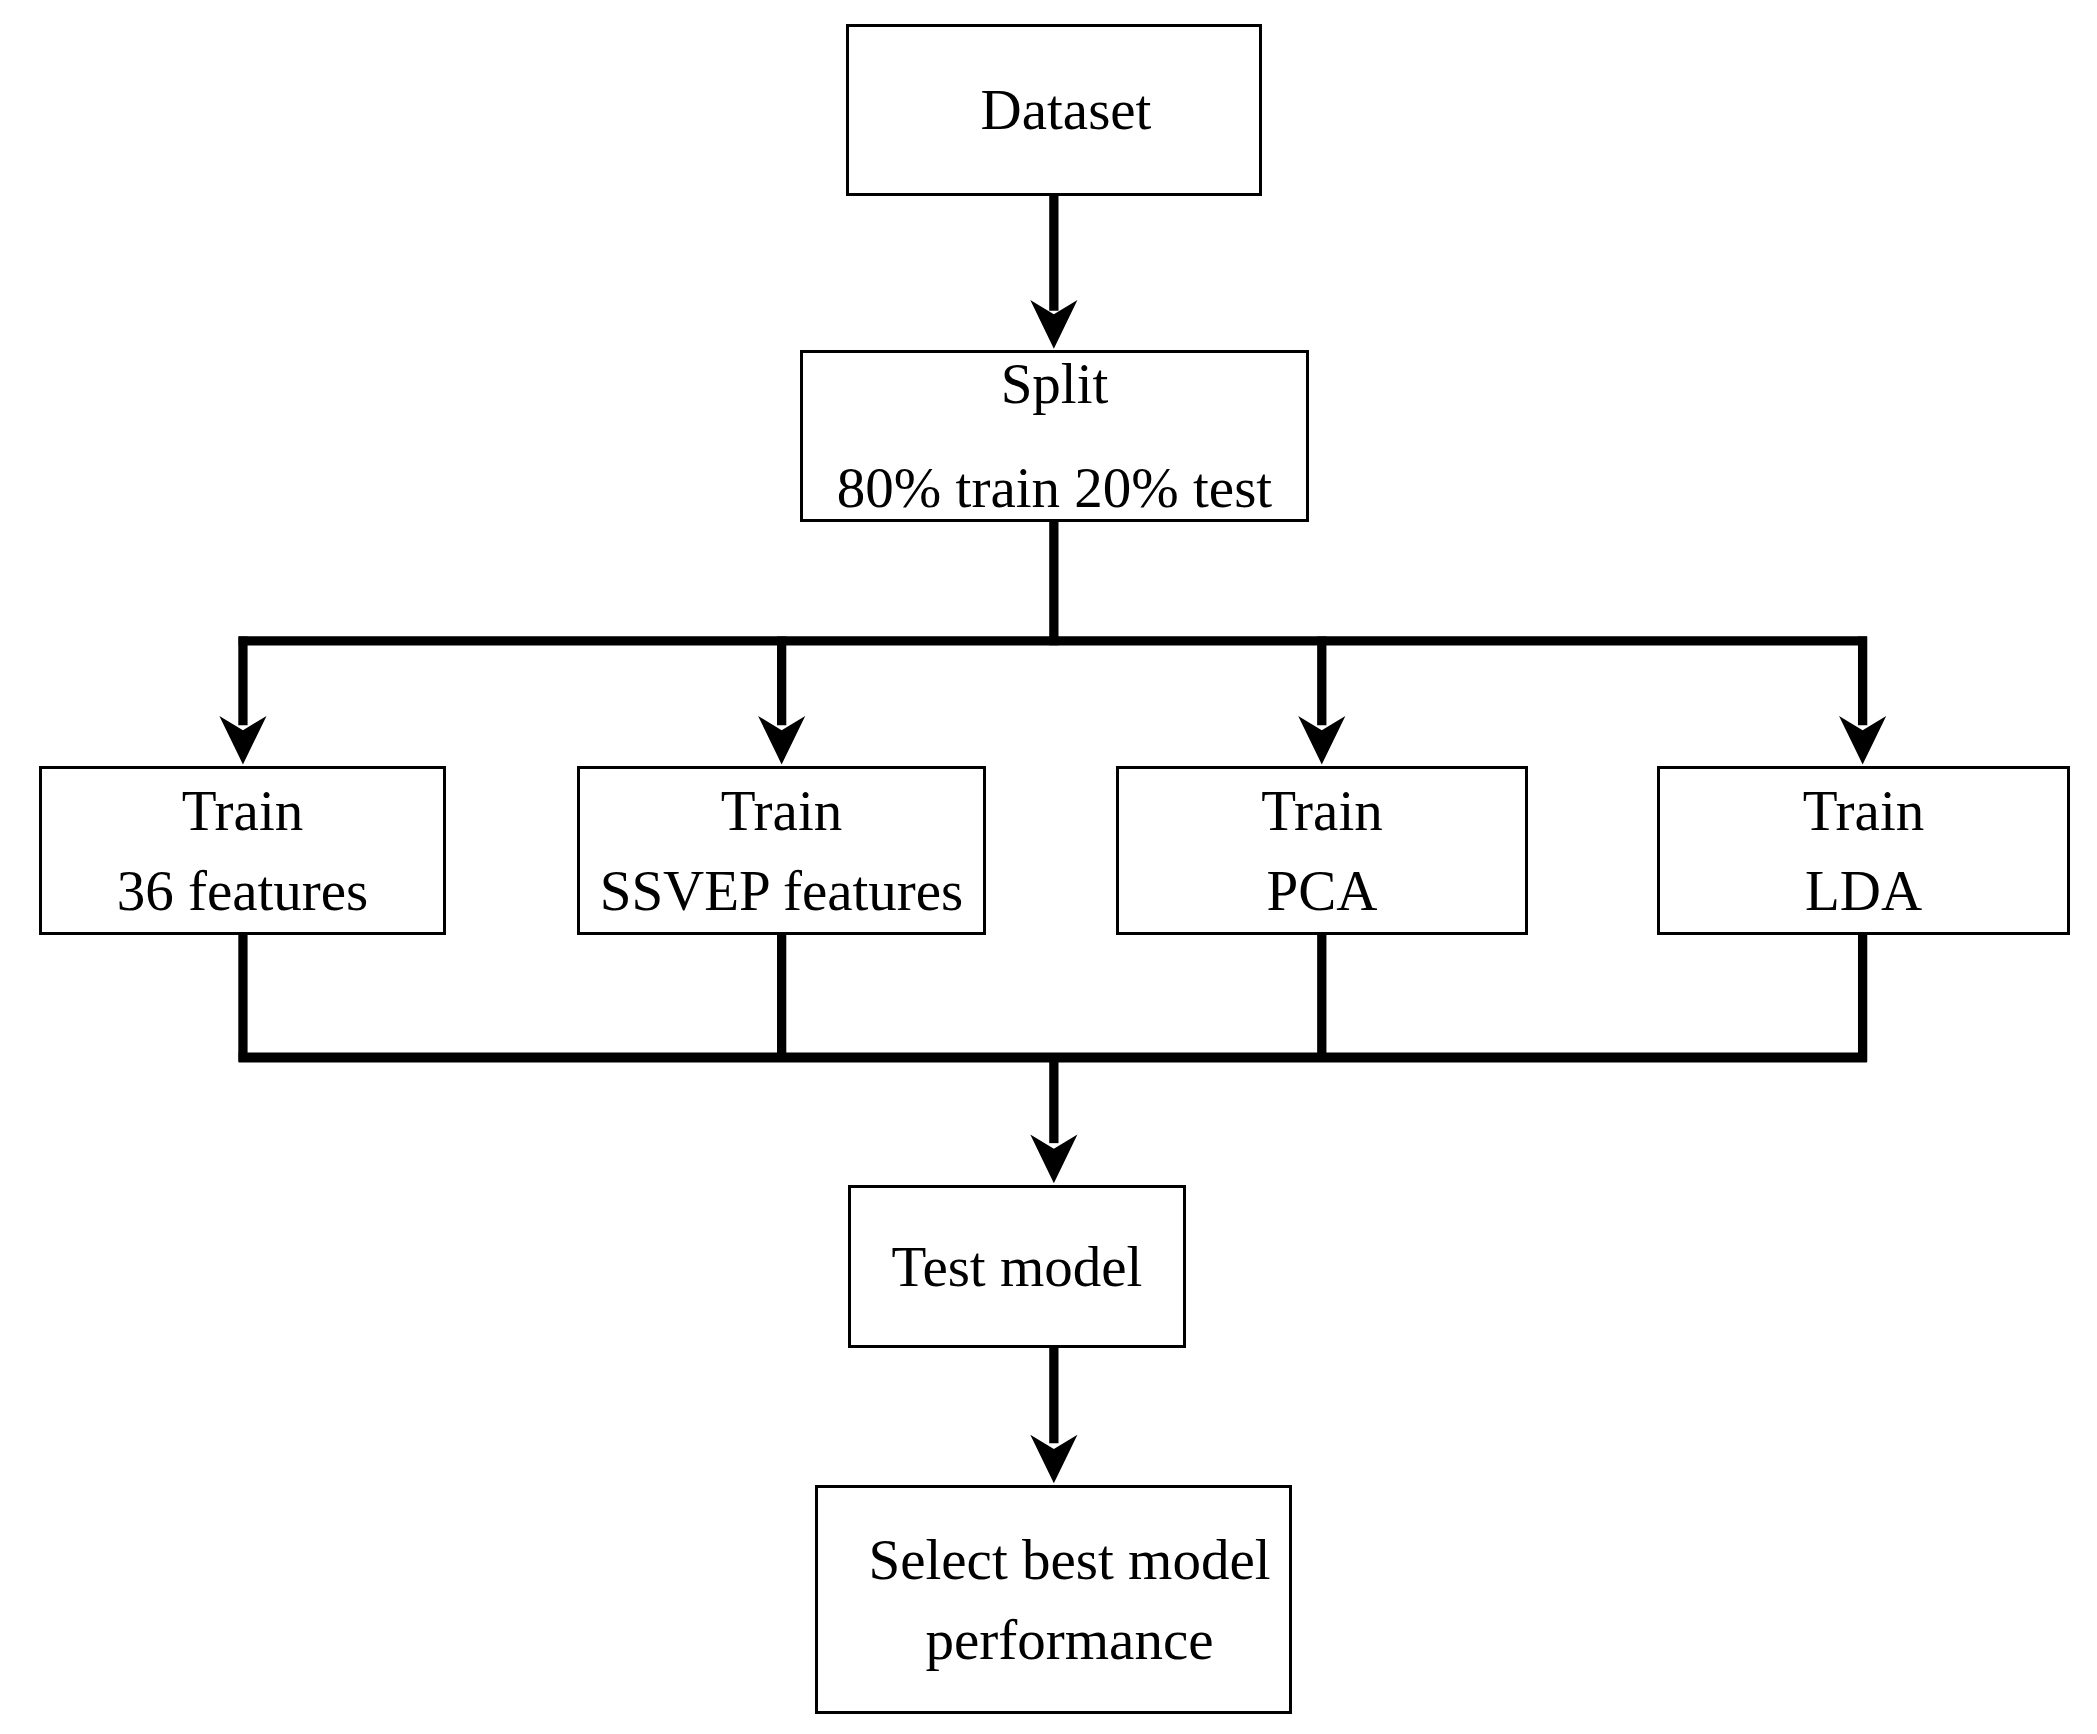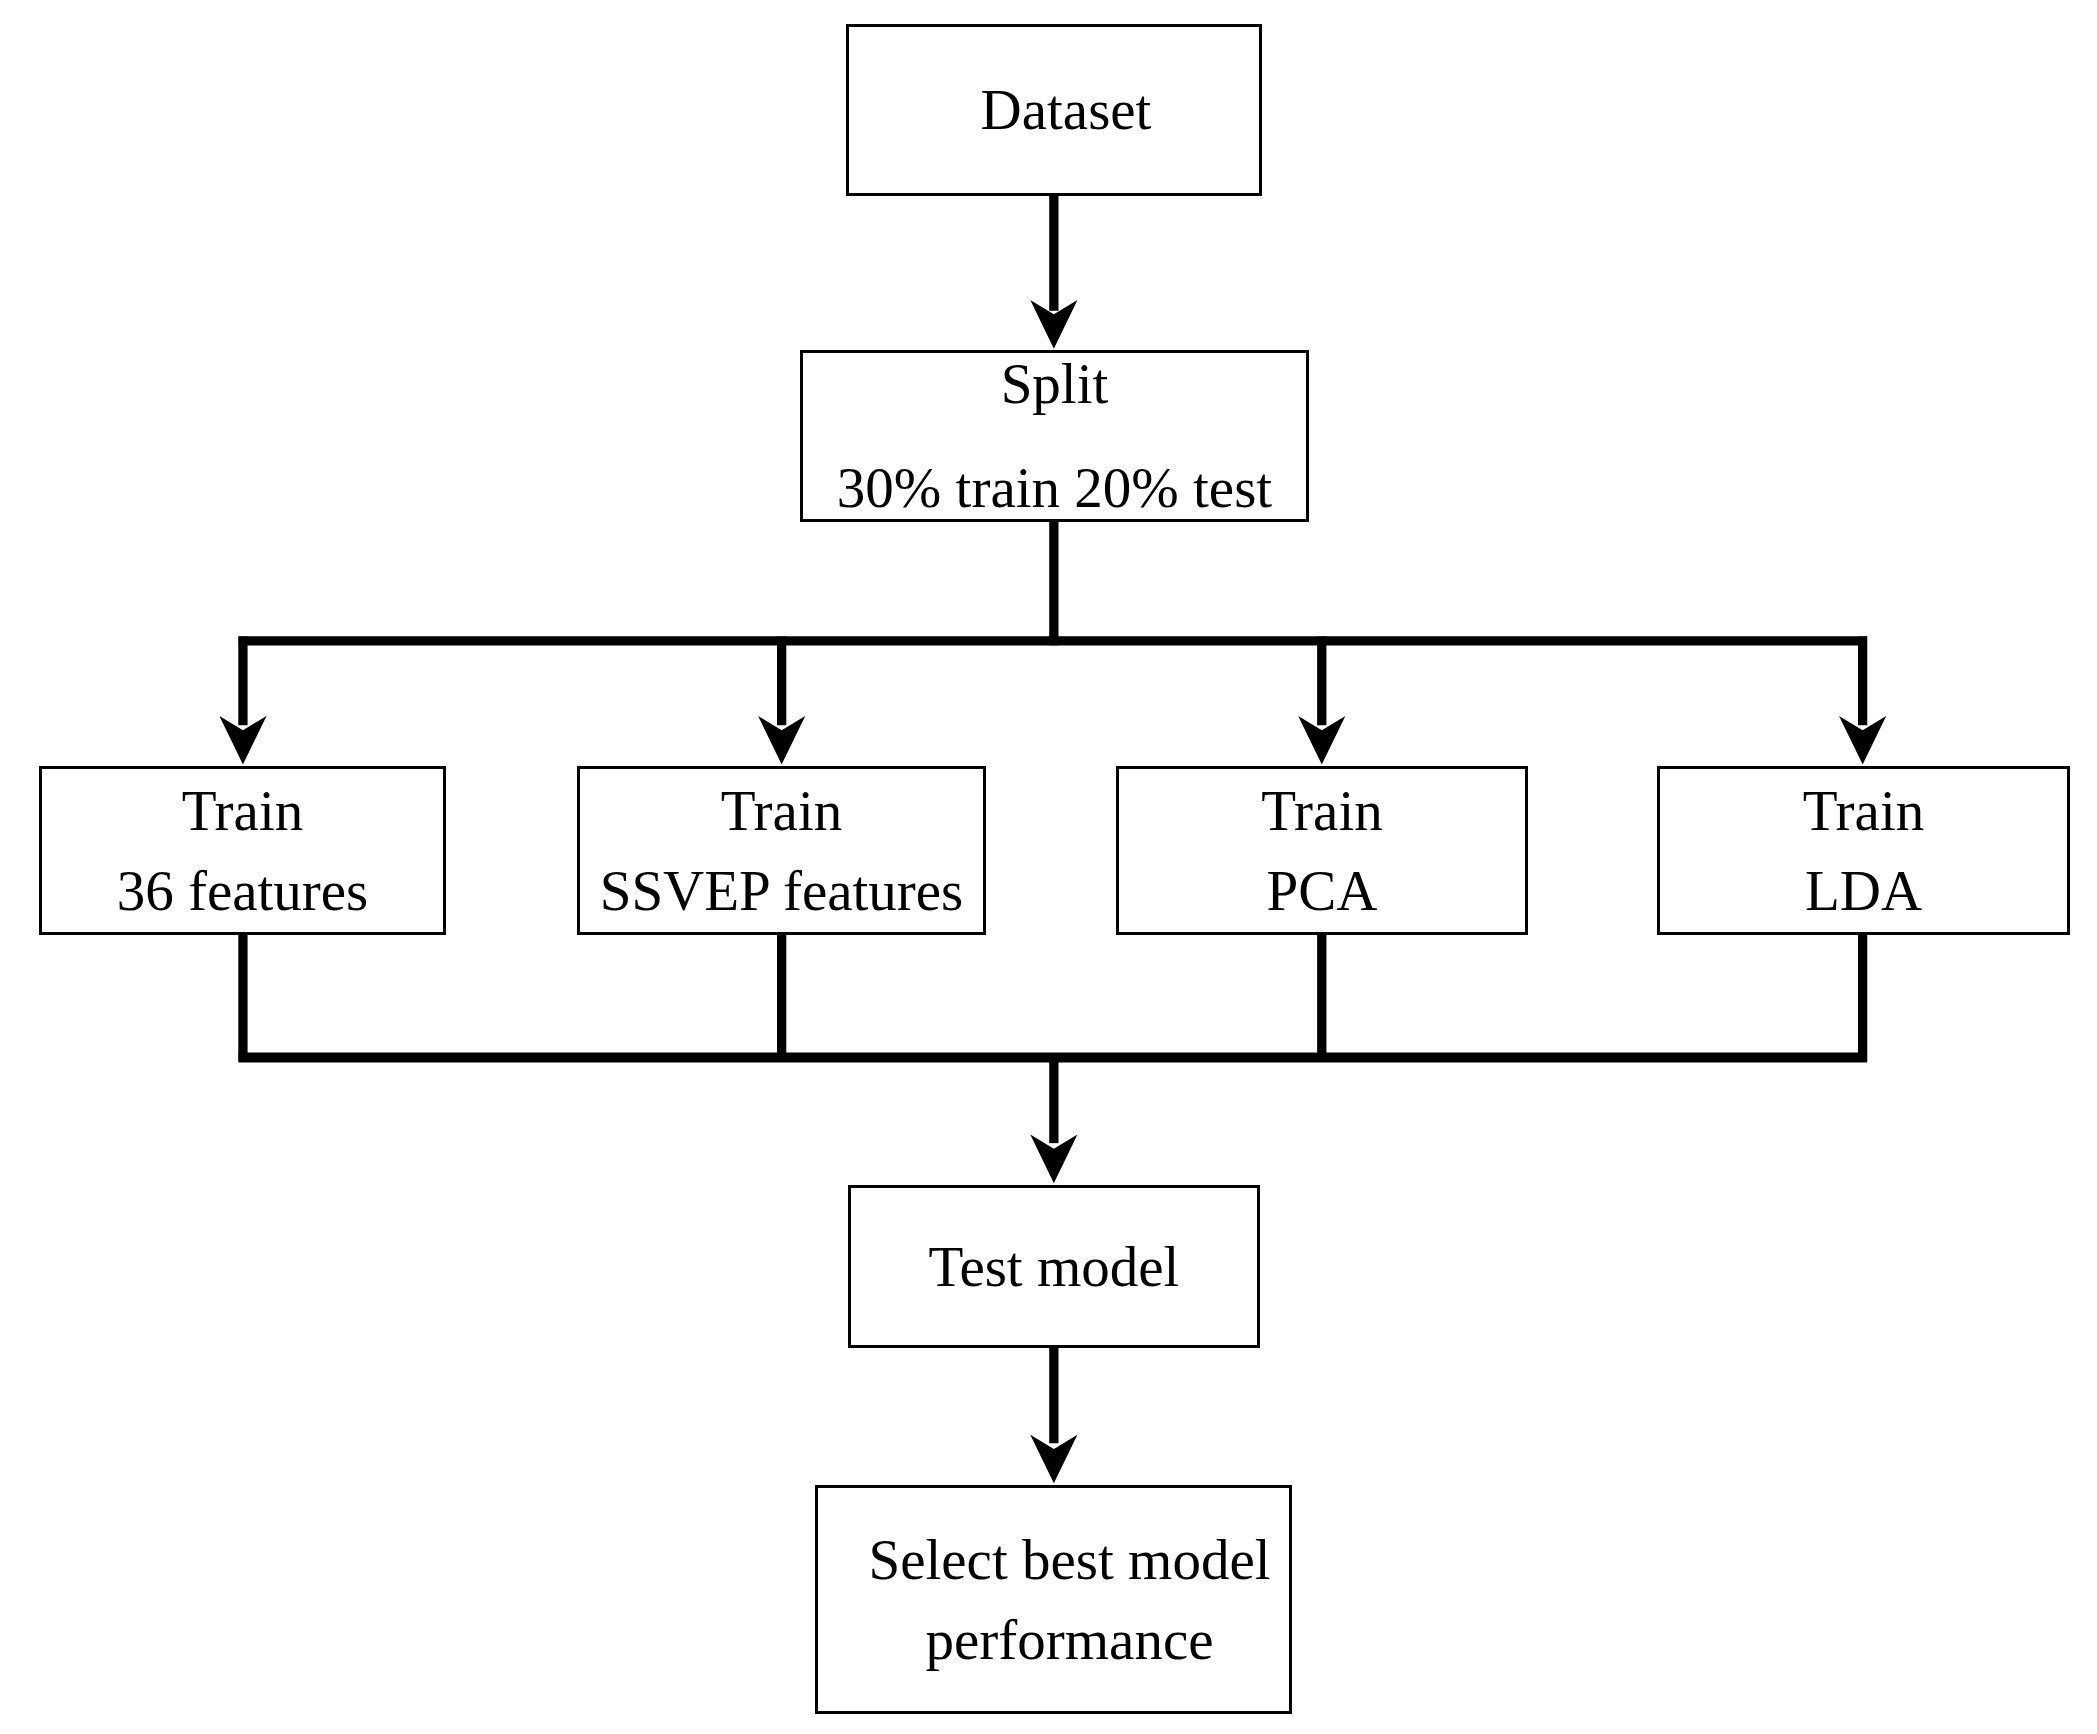--- a/index.html
+++ b/index.html
@@ -81,21 +81,21 @@
     <line x1="1475" y1="1886" x2="1475" y2="2020" stroke-width="13"></line>
     <polygon points="1475,2076 1442,2008 1475,2028 1508,2008"></polygon>
   </svg>
 
   <div class="node" style="left:846px; top:23.6px; width:416px; height:172px;padding-left:24px;">
     <span>Dataset</span>
   </div>
 
   <div class="node" style="left:800px; top:350px; width:509px; height:172px;gap:24px;">
     <span>Split</span>
-    <span>30% train 20% test</span>
+    <span>80% train 20% test</span>
   </div>
 
   <div class="node" style="left:39px; top:766px; width:407px; height:169px;">
     <span>Train</span>
     <span>36 features</span>
   </div>
 
   <div class="node" style="left:577px; top:766px; width:409px; height:169px;">
     <span>Train</span>
     <span>SSVEP features</span>
@@ -104,21 +104,21 @@
   <div class="node" style="left:1116px; top:766px; width:412px; height:169px;">
     <span>Train</span>
     <span>PCA</span>
   </div>
 
   <div class="node" style="left:1657px; top:766px; width:413px; height:169px;">
     <span>Train</span>
     <span>LDA</span>
   </div>
 
-  <div class="node" style="left:848px; top:1185px; width:412px; height:163px;">
+  <div class="node" style="left:848px; top:1185px; width:338px; height:163px;">
     <span>Test model</span>
   </div>
 
   <div class="node" style="left:815px; top:1485px; width:477px; height:229px;padding-left:32px;">
     <span>Select best model</span>
     <span>performance</span>
   </div>
 
 </div>
 

